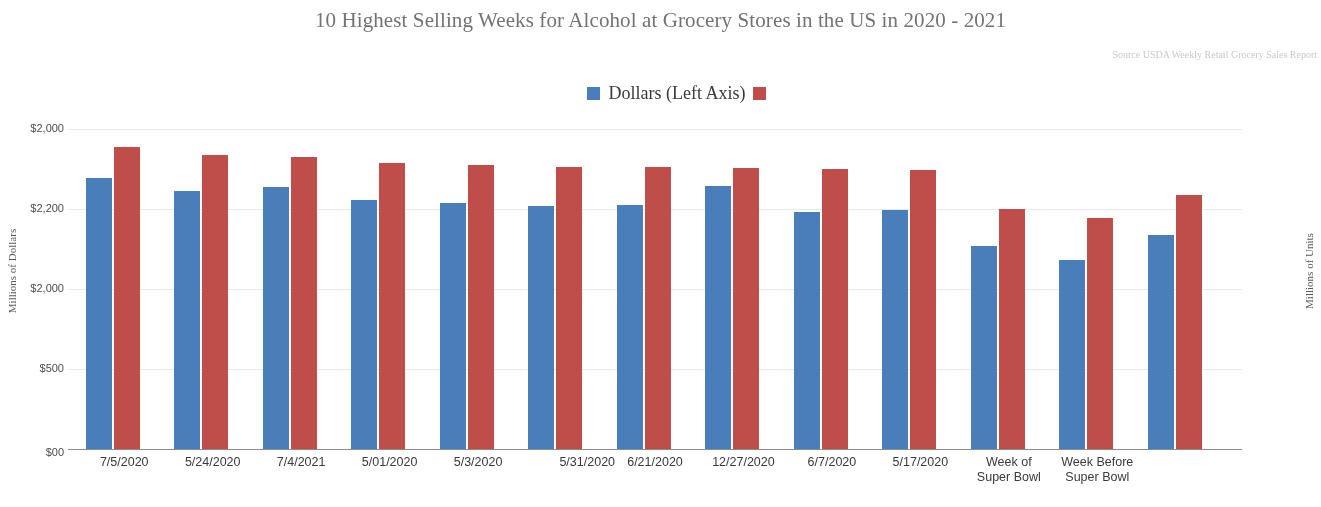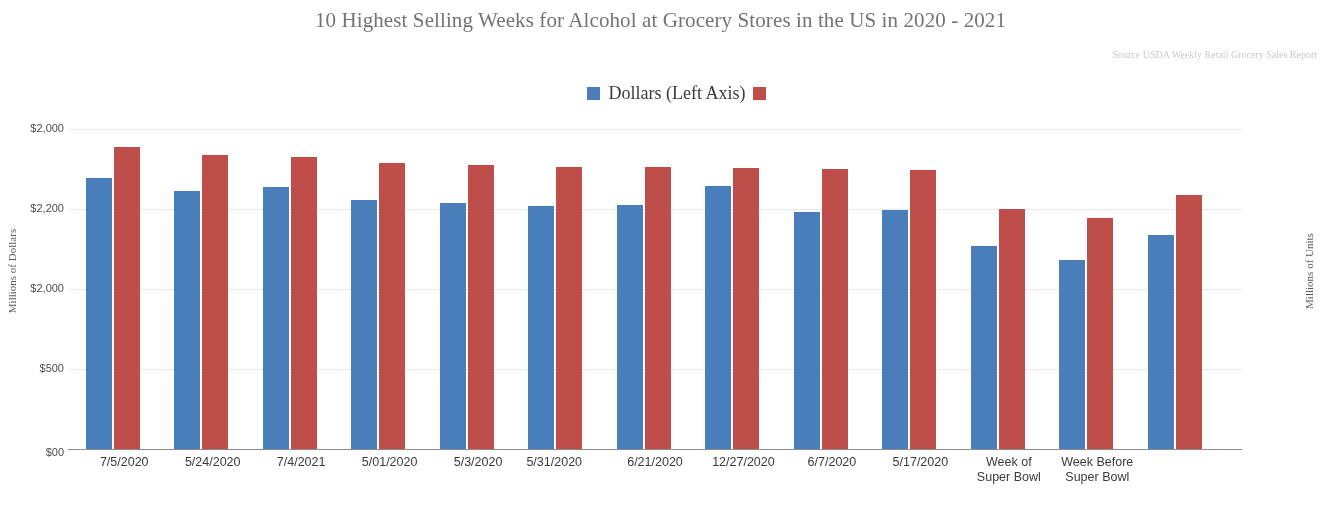--- a/index.html
+++ b/index.html
@@ -319,21 +319,21 @@
       </div>
       <div class="catlabel" style="left: 176.923px; width: 88.4615px;">
         <span>7/4/2021</span>
       </div>
       <div class="catlabel" style="left: 265.385px; width: 88.4615px;">
         <span>5/01/2020</span>
       </div>
       <div class="catlabel" style="left: 353.846px; width: 88.4615px;">
         <span>5/3/2020</span>
       </div>
-      <div class="catlabel" style="left: 430px; width: 88.4615px;">
+      <div class="catlabel" style="left: 463px; width: 88.4615px;">
         <span>5/31/2020</span>
       </div>
       <div class="catlabel" style="left: 530.769px; width: 88.4615px;">
         <span>6/21/2020</span>
       </div>
       <div class="catlabel" style="left: 619.231px; width: 88.4615px;">
         <span>12/27/2020</span>
       </div>
       <div class="catlabel" style="left: 707.692px; width: 88.4615px;">
         <span>6/7/2020</span>

